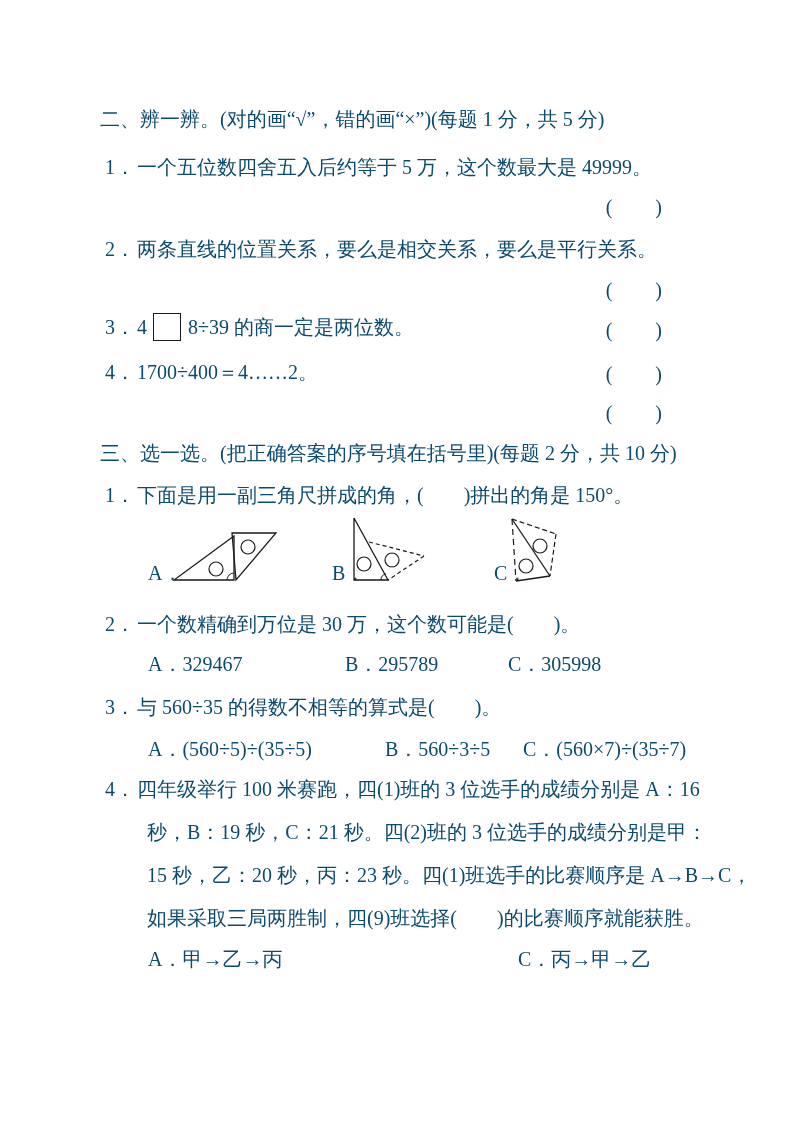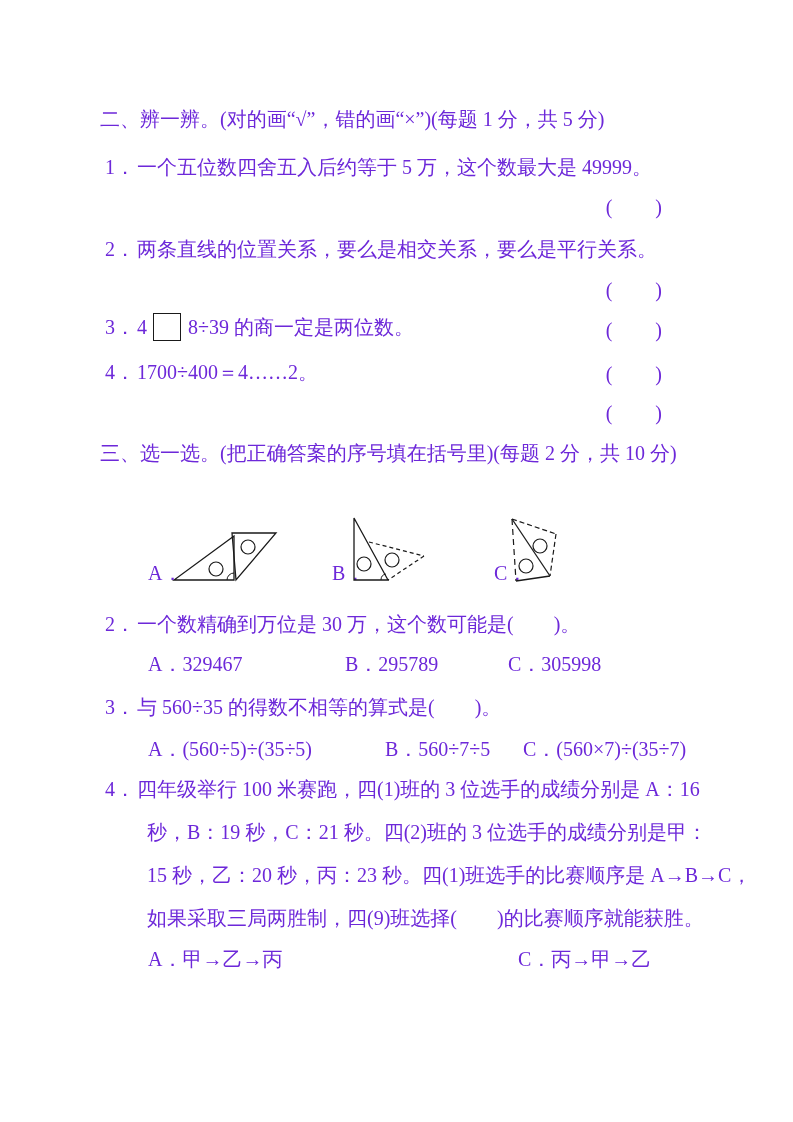--- a/index.html
+++ b/index.html
@@ -3,21 +3,21 @@
 <meta charset="utf-8">
 <style>
   html,body{margin:0;padding:0;background:#e8e8e8;}
   .page{
     position:relative;
     width:793px;height:1122px;
     margin:0 auto;
     background:#ffffff;
     font-family:"Liberation Serif","DejaVu Serif",serif;
     font-size:20px;
-    color:#6d28d9;
+    color:#0c4a6e;
     overflow:hidden;
   }
   .line{position:absolute;left:105px;white-space:pre;}
   .hline{position:absolute;left:100px;white-space:pre;}
   .cont{position:absolute;left:147px;white-space:pre;}
   .blankline{position:absolute;right:130px;white-space:pre;letter-spacing:1px;}
   .num{margin-right:2px;}
   .ansbox{
     display:inline-block;width:26px;height:26px;
     border:1.6px solid #1a1a1a;background:#fff;
@@ -45,20 +45,21 @@
   <div class="line" style="top:313px"><span class="num">3．</span><span>4</span><span class="ansbox"></span><span>8÷39 的商一定是两位数。</span></div>
   <div class="blankline" style="top:317px">(　　)</div>
 
   <div class="line" style="top:359px"><span class="num">4．</span><span>1700÷400＝4……2。</span></div>
   <div class="blankline" style="top:361px">(　　)</div>
 
   <div class="blankline" style="top:400px">(　　)</div>
 
   <div class="hline" style="top:440px">三、选一选。(把正确答案的序号填在括号里)(每题 2 分，共 10 分)</div>
 
+  <div class="line" style="top:482px"><span class="num">1．</span><span>下面是用一副三角尺拼成的角，(　　)拼出的角是 150°。</span></div>
 
   <div class="fig-label" style="left:148px;top:560px">A．</div>
   <svg class="figsvg" style="left:172px;top:531px" width="106" height="52" viewBox="0 0 106 52">
     <polygon points="2,49 62,49 62,5" fill="none" stroke="#1a1a1a" stroke-width="1.3"></polygon>
     <polygon points="60,2 104,2 64,49" fill="none" stroke="#1a1a1a" stroke-width="1.3"></polygon>
     <circle cx="44" cy="38" r="7" fill="none" stroke="#1a1a1a" stroke-width="1.2"></circle>
     <circle cx="76" cy="16" r="7" fill="none" stroke="#1a1a1a" stroke-width="1.2"></circle>
     <path d="M 55 49 A 7 7 0 0 1 62 42" fill="none" stroke="#1a1a1a" stroke-width="1"></path>
   </svg>
 
@@ -83,21 +84,21 @@
     <circle cx="16" cy="51" r="7" fill="none" stroke="#1a1a1a" stroke-width="1.2"></circle>
   </svg>
 
   <div class="line" style="top:611px"><span class="num">2．</span><span>一个数精确到万位是 30 万，这个数可能是(　　)。</span></div>
   <div class="opt" style="left:148px;top:651px">A．329467</div>
   <div class="opt" style="left:345px;top:651px">B．295789</div>
   <div class="opt" style="left:508px;top:651px">C．305998</div>
 
   <div class="line" style="top:694px"><span class="num">3．</span><span>与 560÷35 的得数不相等的算式是(　　)。</span></div>
   <div class="opt" style="left:148px;top:736px">A．(560÷5)÷(35÷5)</div>
-  <div class="opt" style="left:385px;top:736px">B．560÷7÷5</div>
+  <div class="opt" style="left:385px;top:736px">B．560÷3÷5</div>
   <div class="opt" style="left:523px;top:736px">C．(560×7)÷(35÷7)</div>
 
   <div class="line" style="top:776px"><span class="num">4．</span><span>四年级举行 100 米赛跑，四(1)班的 3 位选手的成绩分别是 A：16</span></div>
   <div class="cont" style="top:819px">秒，B：19 秒，C：21 秒。四(2)班的 3 位选手的成绩分别是甲：</div>
   <div class="cont" style="top:862px">15 秒，乙：20 秒，丙：23 秒。四(1)班选手的比赛顺序是 A→B→C，</div>
   <div class="cont" style="top:905px">如果采取三局两胜制，四(9)班选择(　　)的比赛顺序就能获胜。</div>
   <div class="opt" style="left:148px;top:946px">A．甲→乙→丙</div>
   <div class="opt" style="left:518px;top:946px">C．丙→甲→乙</div>
 
 </div>

